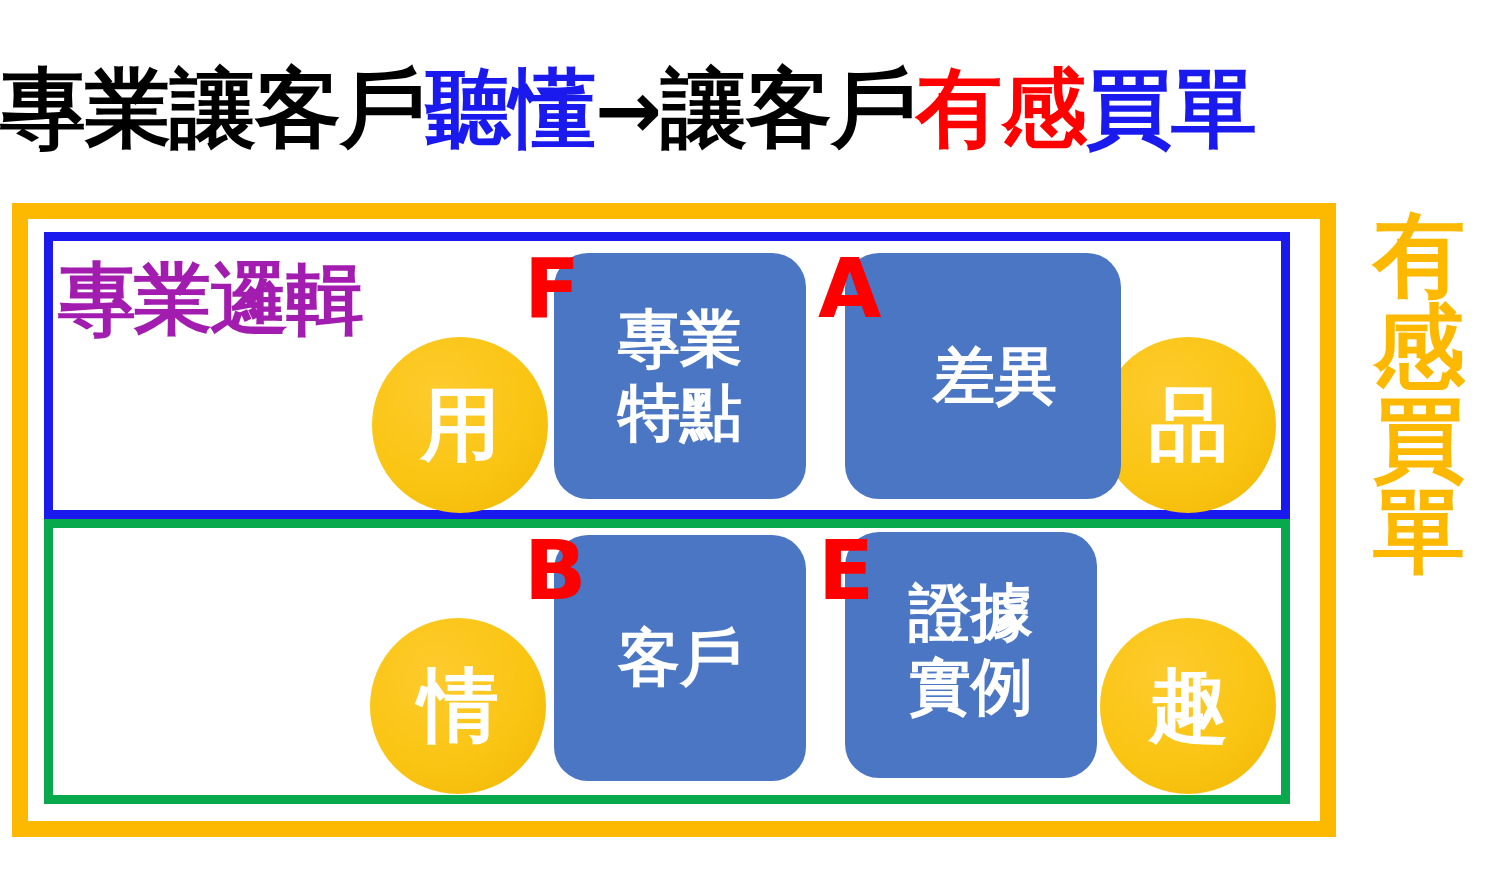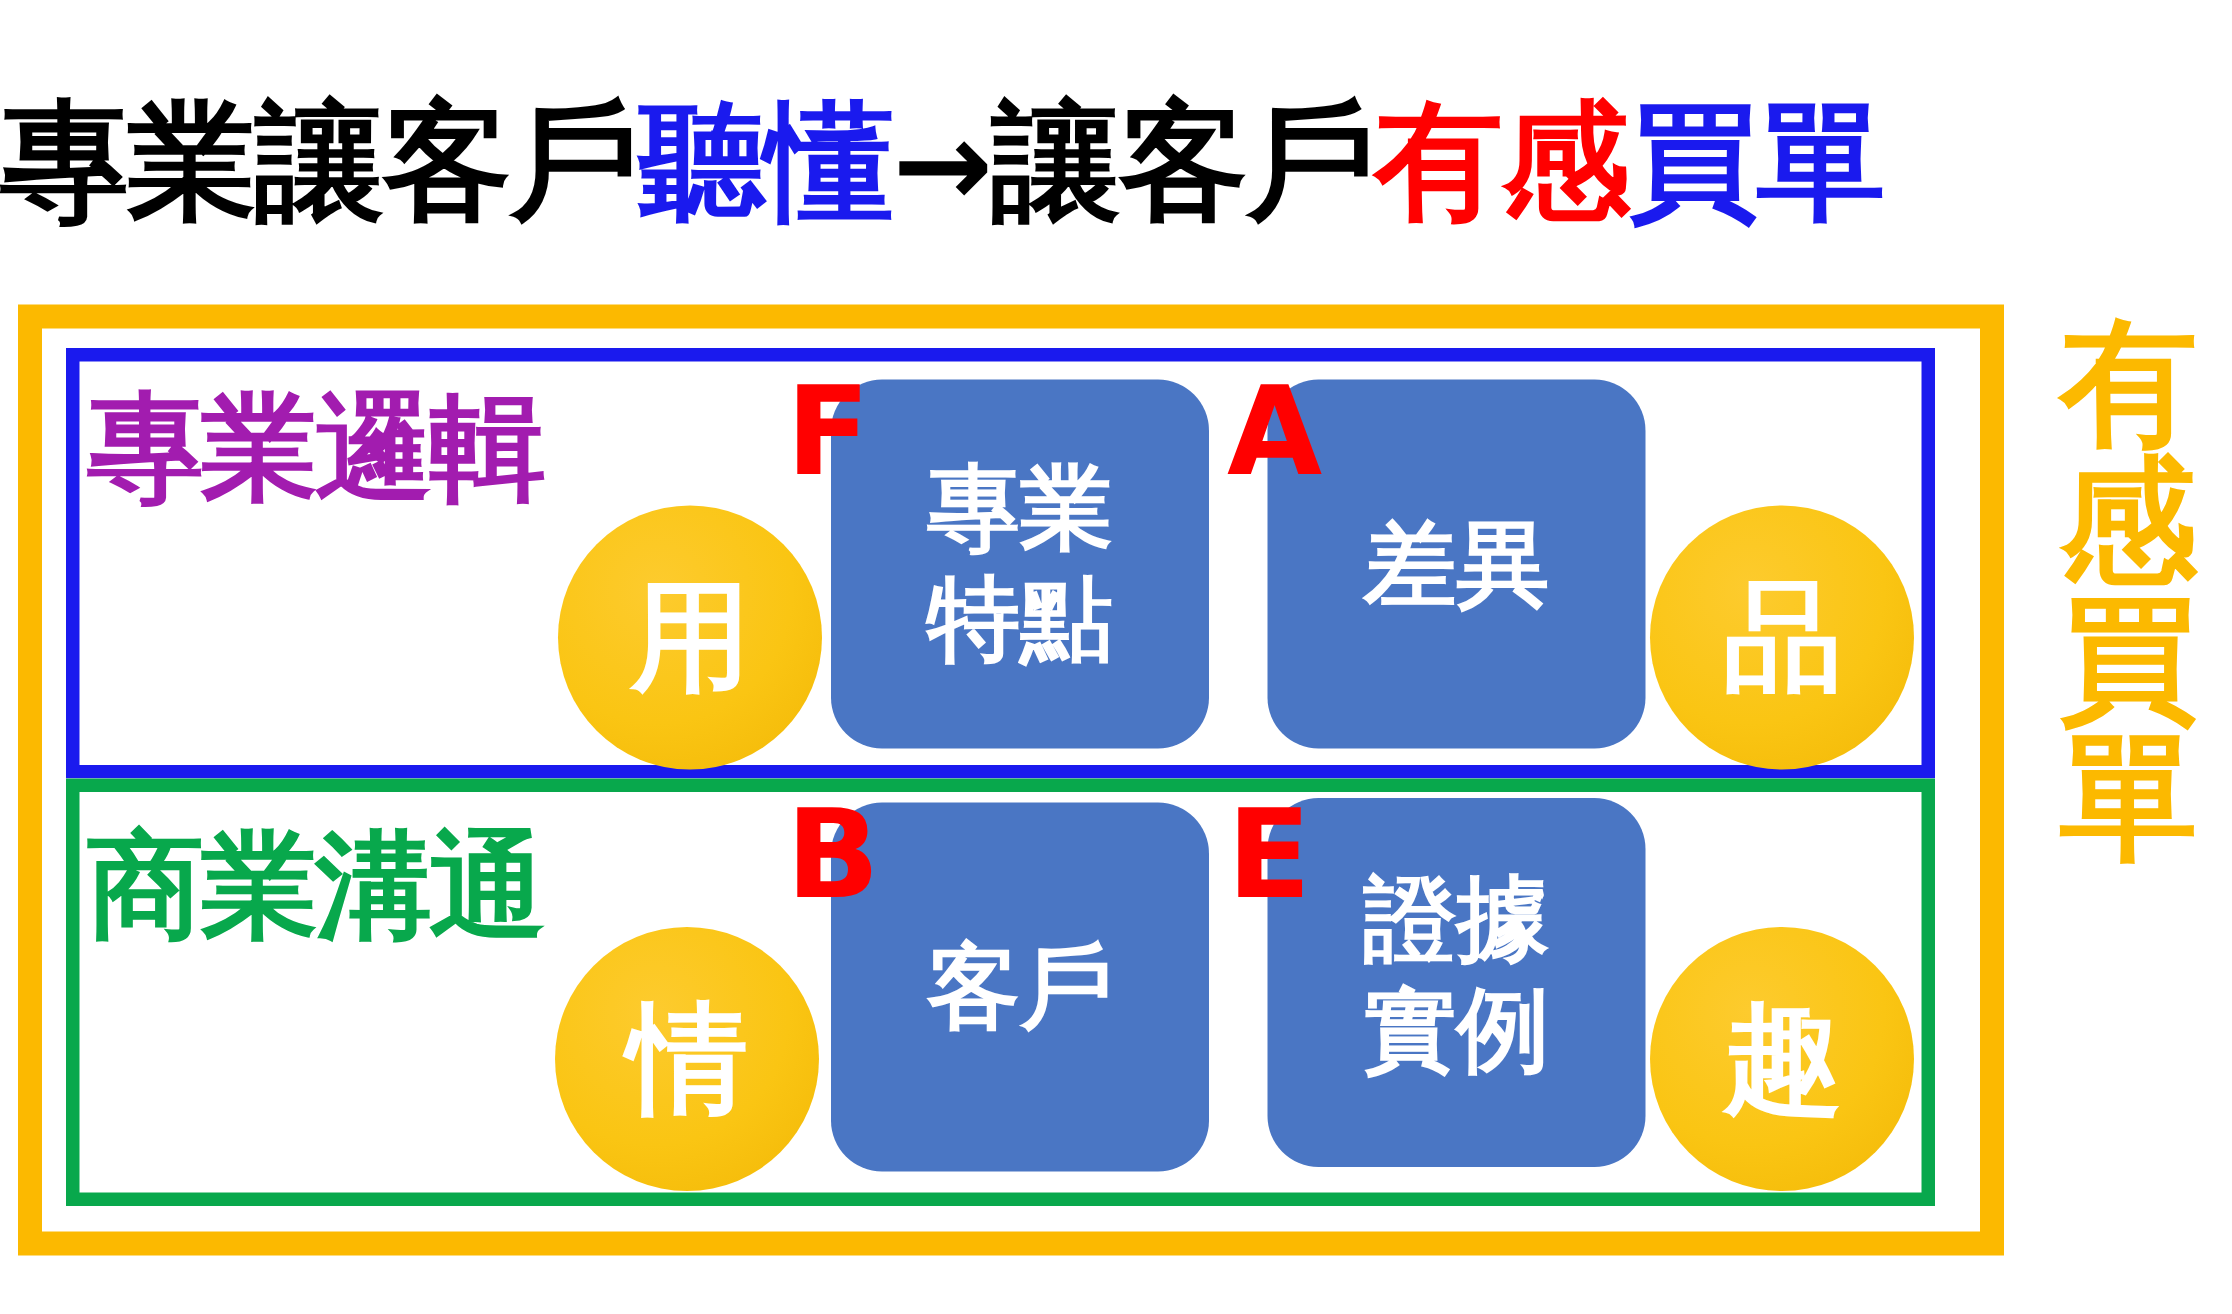--- a/index.html
+++ b/index.html
@@ -129,21 +129,21 @@
     line-height: 74px;
     letter-spacing: 0px;
     display: flex;
     flex-direction: column;
     align-items: center;
     justify-content: center;
     text-align: center;
   }
   .card .line { display: block; white-space: nowrap; }
   .card-f { left: 554px; top: 253px; }
-  .card-a { left: 845px; top: 253px; }
+  .card-a { left: 845px; top: 253px; padding-left: 24px; }
   .card-b { left: 554px; top: 535px; text-align: right; }
   .card-e { left: 845px; top: 532px; font-family: Liberation Mono, monospace; }
 
   
   .letter {
     position: absolute;
     color: #ff0000;
     font-weight: bold;
     font-size: 82px;
     line-height: 82px;
@@ -176,21 +176,20 @@
   <div class="title">
     <span class="t-black">專業讓客戶</span><span class="t-blue">聽懂</span><span class="t-arrow">→</span><span class="t-black">讓客戶</span><span class="t-red">有感</span><span class="t-blue">買單</span>
   </div>
 
   <div class="outer-frame"></div>
 
   <div class="row-box row-top"></div>
   <div class="row-heading heading-top">專業邏輯</div>
 
   <div class="row-box row-bottom"></div>
-  <div class="row-heading heading-bottom">商業溝通</div>
 
   <div class="circle circle-use">
     <span>用</span>
   </div>
   <div class="circle circle-pin">
     <span>品</span>
   </div>
 
   <div class="circle circle-qing">
     <span>情</span>

